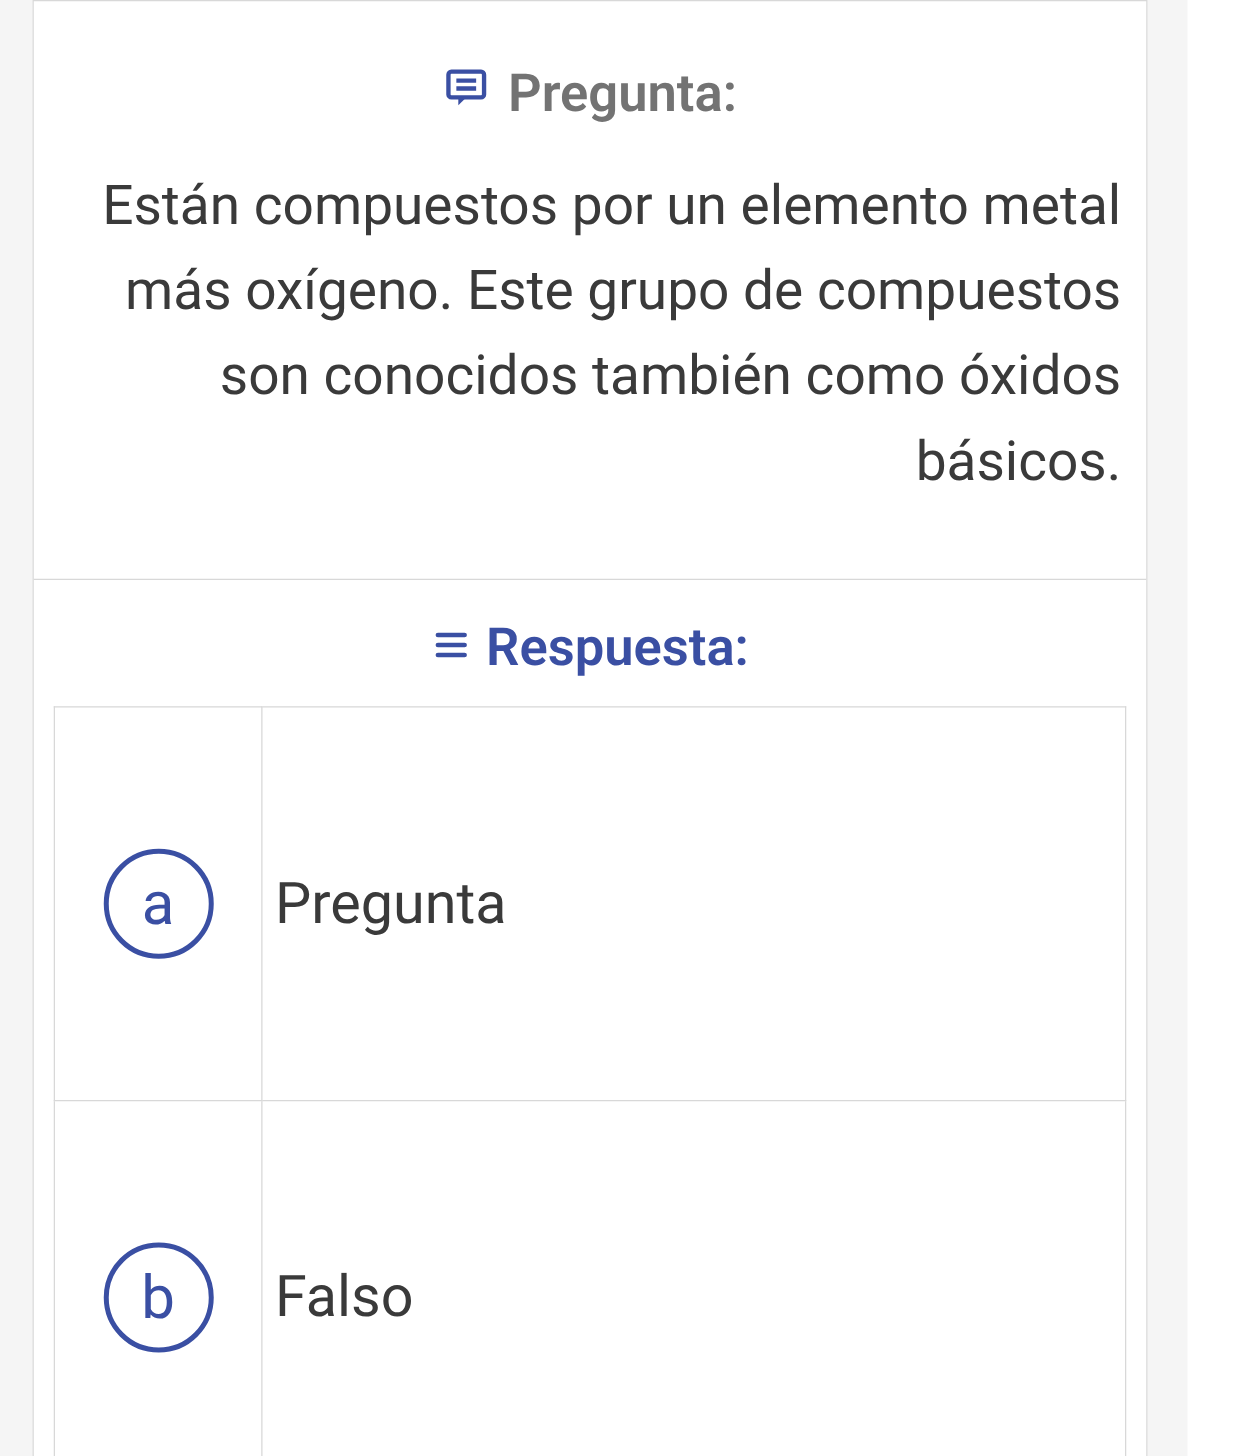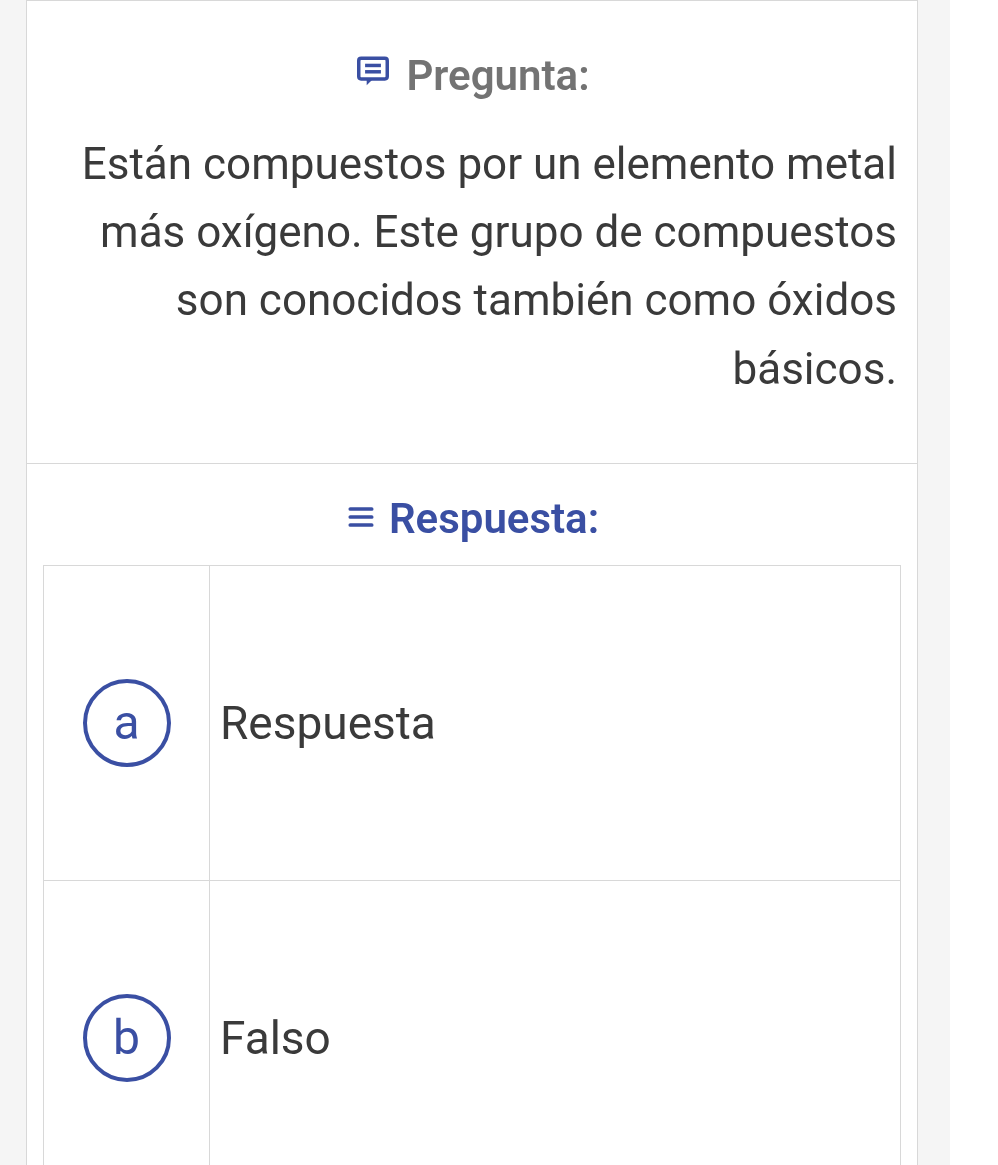--- a/index.html
+++ b/index.html
@@ -139,21 +139,21 @@
       </span>
       <span>Respuesta:</span>
     </div>
 
     <table class="options-table">
       <tbody>
           <tr>
         <td class="option-letter-cell">
           <span class="option-letter-circle">a</span>
         </td>
-        <td class="option-text-cell">Respuesta</td>
+        <td class="option-text-cell">Pregunta</td>
       </tr>
       <tr>
         <td class="option-letter-cell">
           <span class="option-letter-circle">b</span>
         </td>
         <td class="option-text-cell">Falso</td>
       </tr>
     </tbody>
       </table>
   </div>

